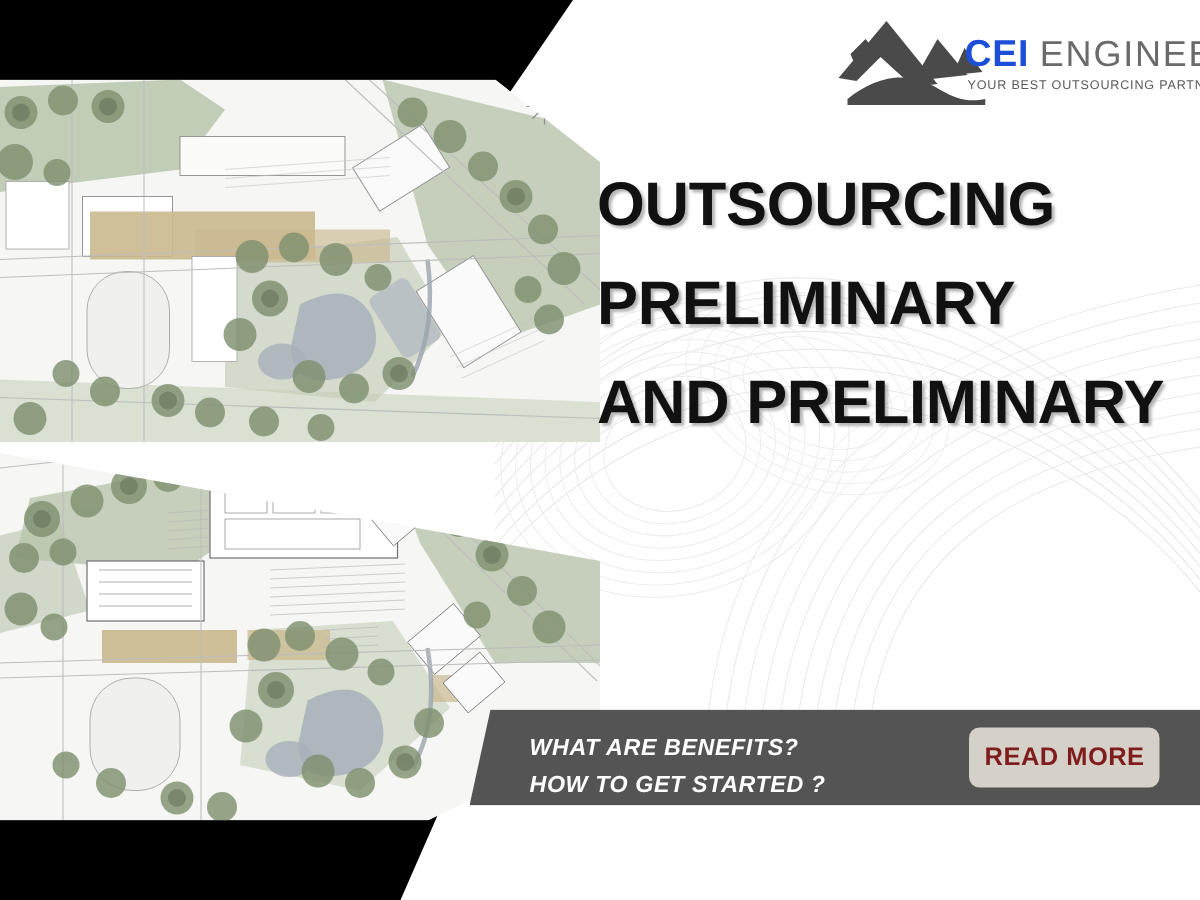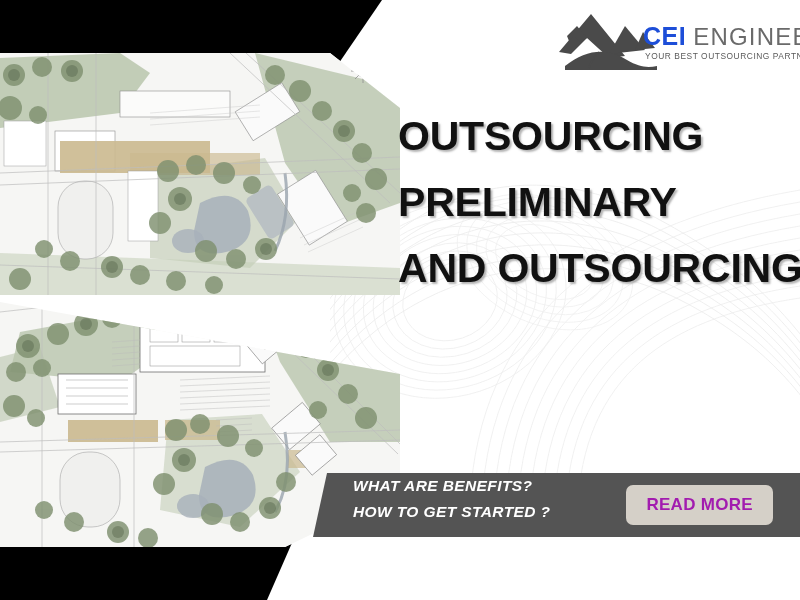--- a/index.html
+++ b/index.html
@@ -84,32 +84,32 @@
     text-shadow:2px 2px 2px rgba(120,120,120,.55);
   }
   .headline-line:last-child { margin-bottom:0; }
   .hl-r { text-align:left; }
 
   
   #cta-bar {
     position:absolute; left:313px; top:473px; width:487px; height:64px;
     background:#545454;
     clip-path:polygon(14px 0, 487px 0, 487px 64px, 0 64px);
-    display:flex; align-items:flex-start;
+    display:flex; align-items:flex-end;
   }
   #cta-text {
     margin-left:40px; color:#ffffff;
     font-style:italic; font-weight:bold;
     font-size:15.5px; line-height:1.65; letter-spacing:.4px;
   }
   #read-more-button {
     position:absolute; right:27px; top:12px;
-    background:#d5d0c8; color:#a21caf;
+    background:#d5d0c8; color:#7f1d1d;
     font-size:17px; font-weight:bold; letter-spacing:.3px;
-    padding:10px 20px; border:none; border-radius:7px;
+    padding:10px 10px; border:none; border-radius:7px;
     cursor:pointer; font-family:"Liberation Sans", sans-serif;
   }
 </style>
 </head>
 <body>
 
 <div id="banner">
 
   <svg id="wave-pattern" viewBox="0 0 470 450" preserveAspectRatio="none">
     <g fill="none" stroke="#e6e6e6" stroke-width="0.7">
@@ -377,21 +377,21 @@
     <div id="logo-wordmark">
       <span id="logo-cei">CEI</span>
       <span id="logo-engineers">ENGINEERS</span>
     </div>
     <div id="logo-tagline">YOUR BEST OUTSOURCING PARTNER</div>
   </div>
 
   <div id="headline">
     <div class="headline-line">OUTSOURCING</div>
     <div class="headline-line hl-r">PRELIMINARY</div>
-    <div class="headline-line hl-r">AND OUTSOURCING</div>
+    <div class="headline-line hl-r">AND PRELIMINARY</div>
   </div>
 
   <div id="cta-bar">
     <div id="cta-text">
       <div>WHAT ARE BENEFITS?</div>
       <div>HOW TO GET STARTED ?</div>
     </div>
     <button id="read-more-button">READ MORE</button>
   </div>
 

